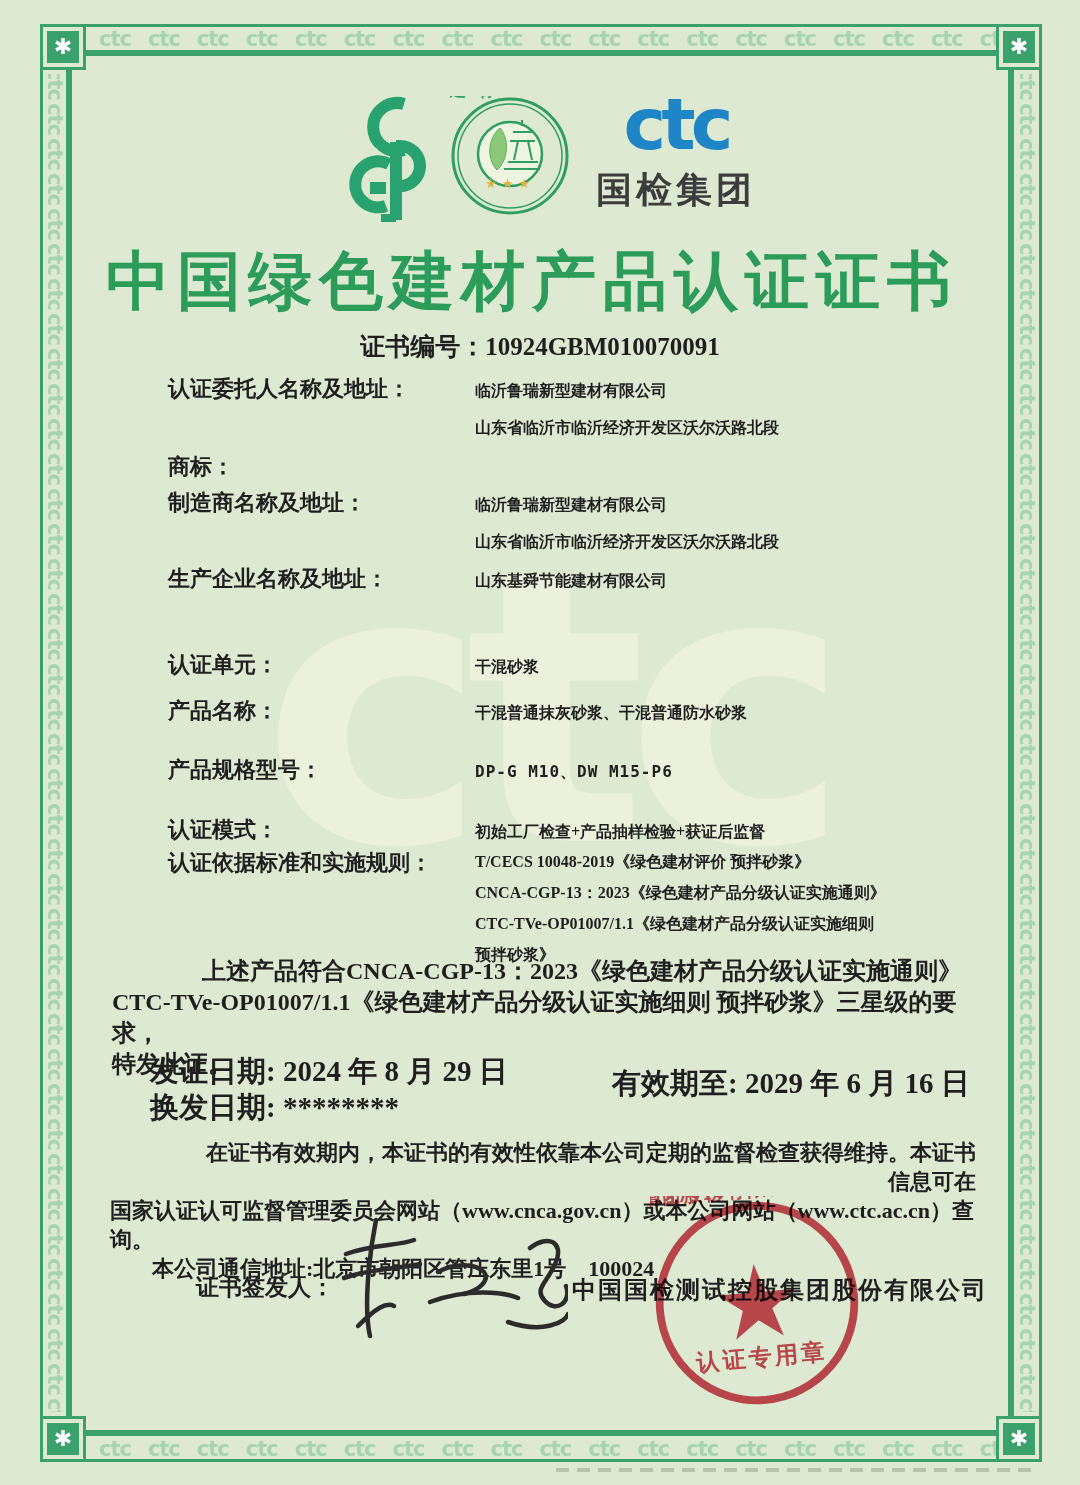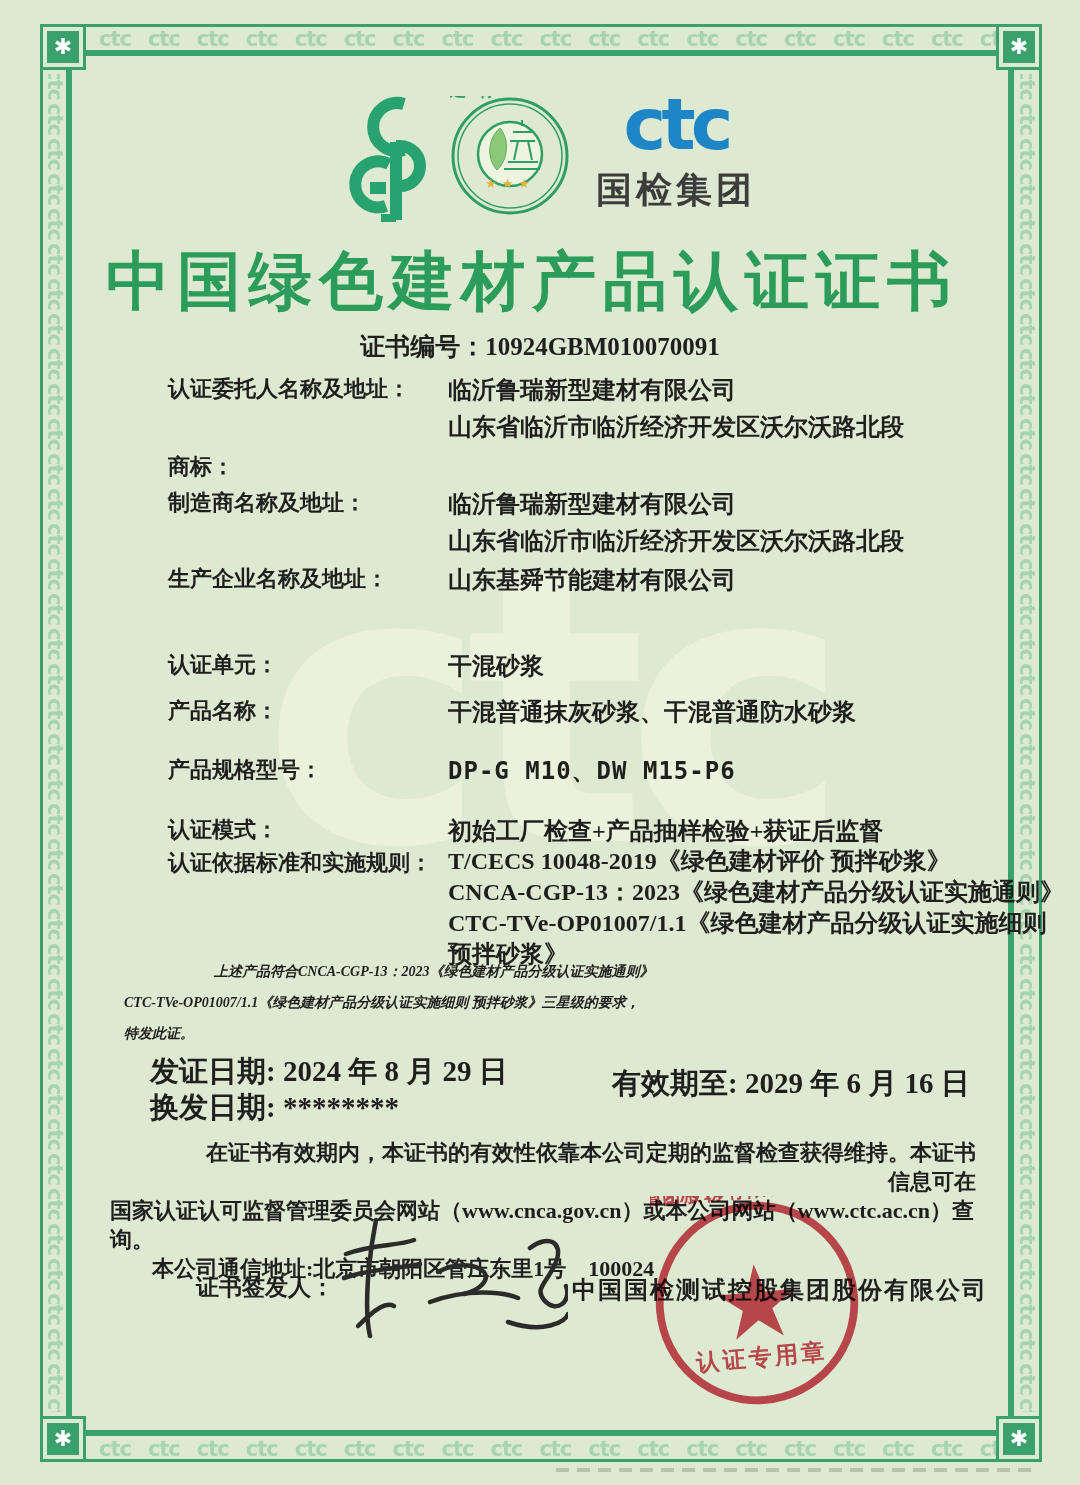--- a/index.html
+++ b/index.html
@@ -45,25 +45,25 @@
 
   
   .title{position:absolute;left:0;top:246px;width:1064px;text-align:center;color:var(--title);
     font-size:64px;line-height:72px;font-weight:bold;letter-spacing:7px;z-index:2;}
   .certno{position:absolute;left:0;top:330px;width:1080px;text-align:center;color:var(--ink);
     font-size:25px;font-weight:bold;z-index:2;}
 
   
   .row{position:absolute;left:168px;display:flex;align-items:flex-start;z-index:2;color:var(--ink);}
   .lab{width:280px;font-size:22px;font-weight:bold;line-height:34px;white-space:nowrap;}
-  .val{font-size:24px;font-weight:bold;line-height:37px;}
+  .val{font-size:16px;font-weight:bold;line-height:37px;margin-left:27px;}
   .val.tight{line-height:31px;}
   .val.mono{font-family:"DejaVu Sans Mono","DejaVu Sans",sans-serif;letter-spacing:1px;}
 
-  .statement{position:absolute;left:124px;top:956px;width:862px;font-size:14px;font-weight:bold;line-height:31px;color:var(--ink);z-index:2;font-style:italic;}
+  .statement{position:absolute;left:112px;top:956px;width:862px;font-size:24px;font-weight:bold;line-height:31px;color:var(--ink);z-index:2;}
   .statement .l1{text-indent:90px;}
 
   .dates{z-index:2;color:var(--ink);font-size:29px;font-weight:bold;position:absolute;}
   .d-issue{left:150px;top:1052px;}
   .d-renew{left:150px;top:1088px;}
   .d-valid{left:612px;top:1064px;}
 
   .notice{position:absolute;left:110px;top:1138px;width:866px;font-size:22px;font-weight:bold;line-height:29px;color:var(--ink);z-index:2;}
   .notice .l1{text-indent:84px;text-align:right;}
   .notice .l3{margin-left:42px;}

